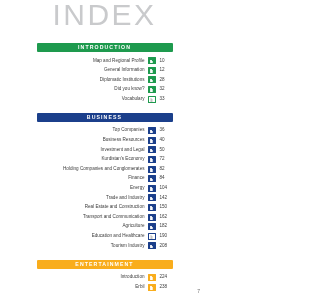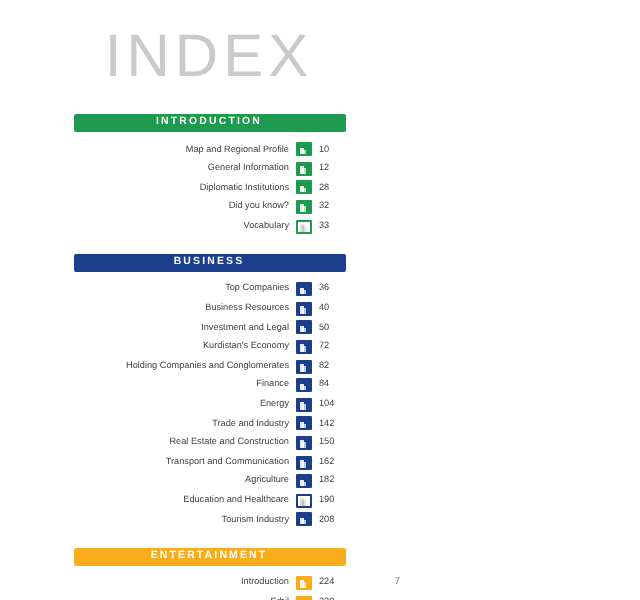--- a/index.html
+++ b/index.html
@@ -16,21 +16,20 @@
   .page {
     width: 209px;
     height: 300px;
     position: relative;
     padding: 0;
   }
 
   
   .title-area {
     text-align: center;
-    padding-top: 14px;
   }
   .index-title {
     font-size: 30px;
     letter-spacing: 2.5px;
     color: #c9cacc;
     font-weight: 400;
     line-height: 1;
     font-family: "Liberation Sans", sans-serif;
   }
 

